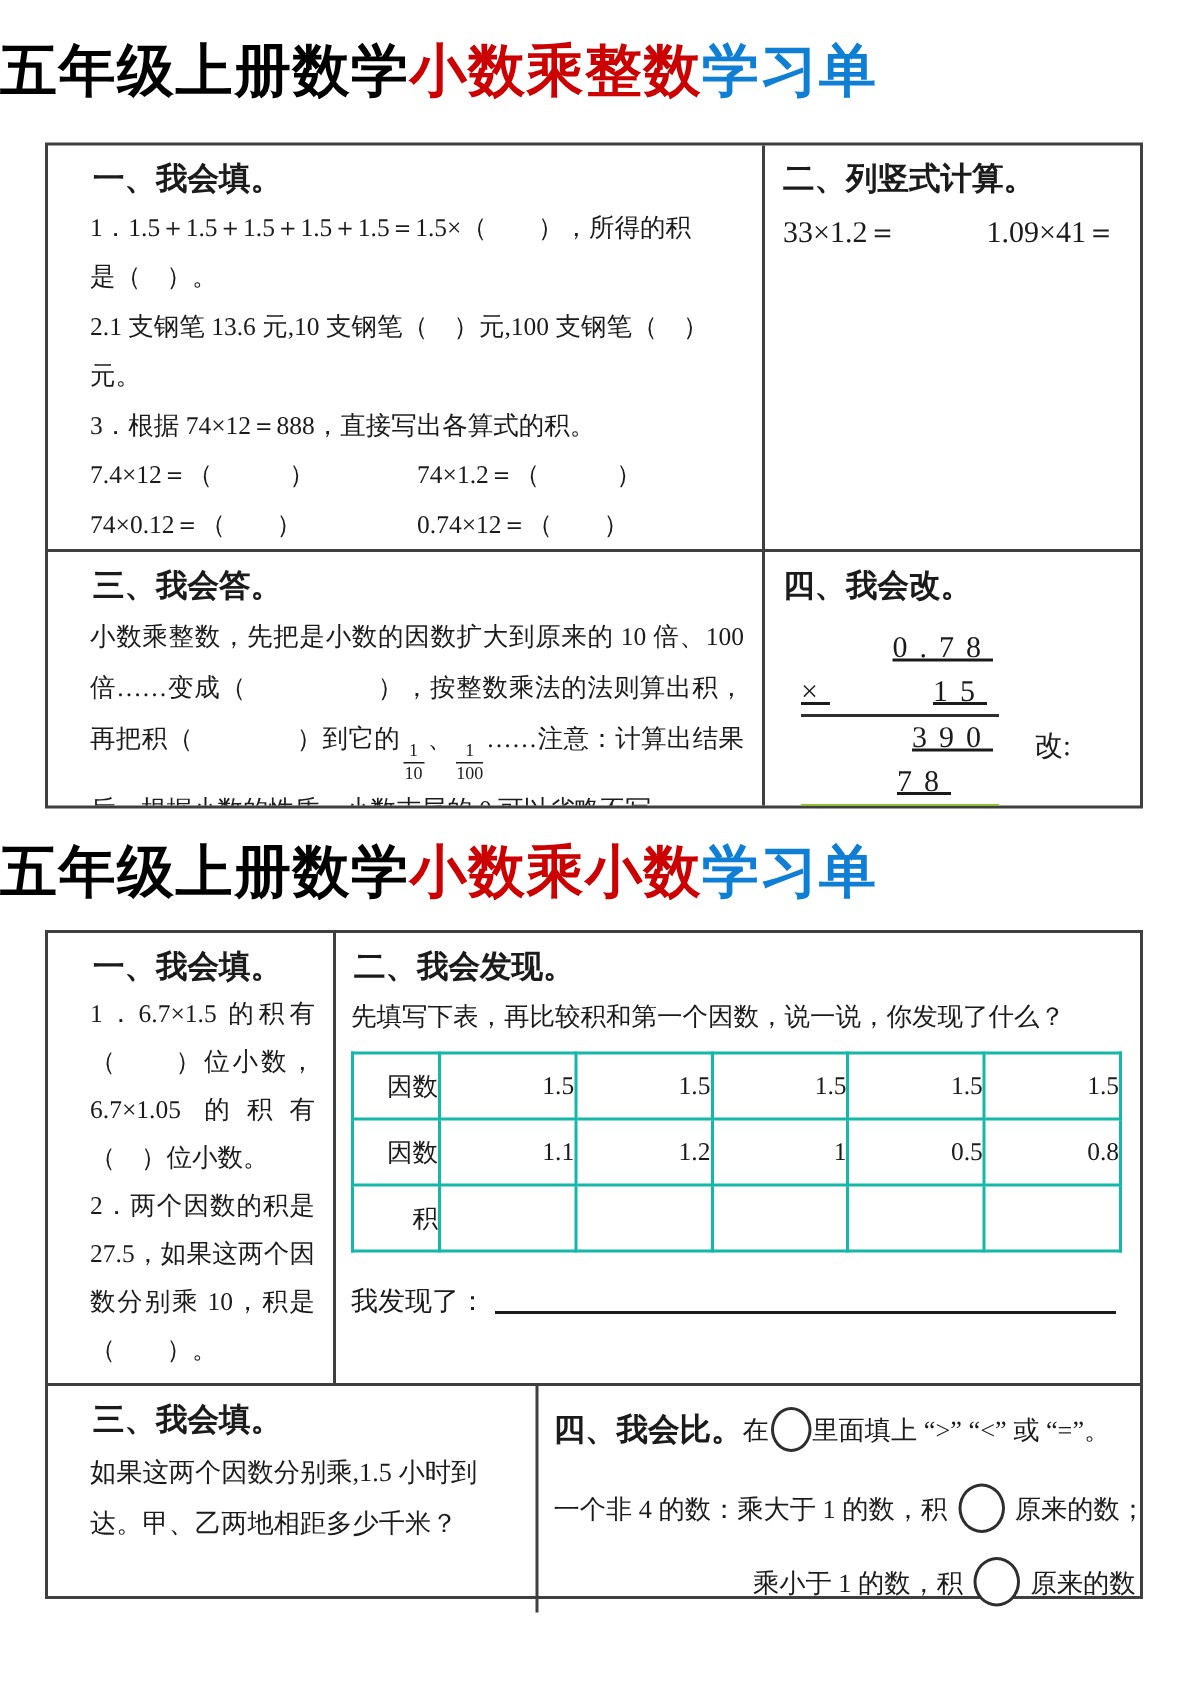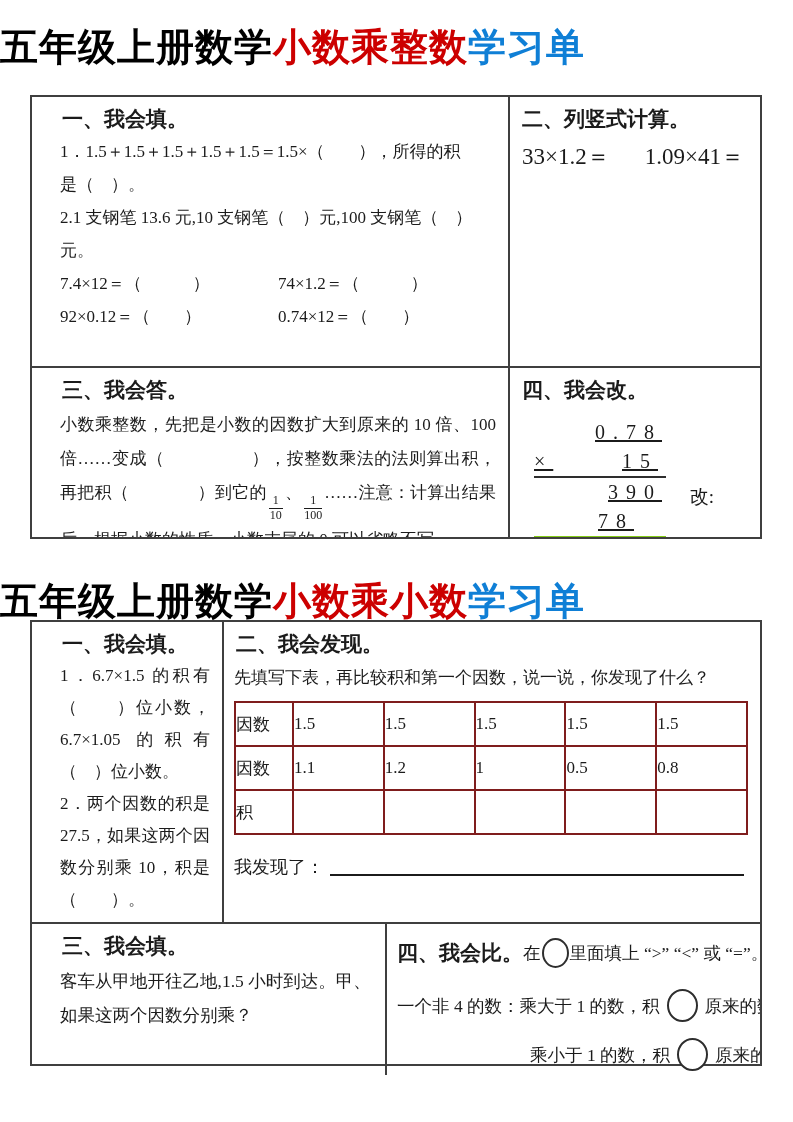--- a/index.html
+++ b/index.html
@@ -12,21 +12,21 @@
   
   .sheet-title {
     position:absolute; left:0; width:100%; 
     font-family:"Liberation Sans","DejaVu Sans",sans-serif;
     font-size:38px; font-weight:900; letter-spacing:1px; white-space:nowrap;
   }
   .t-black { color:#000000; }
   .t-red   { color:#cc0000; }
   .t-blue  { color:#0f7fd6; }
   #title1 { top:22px; }
-  #title2 { top:576px; }
+  #title2 { top:556px; }
 
   
   .wtable { position:absolute; left:30px; width:732px; border:2px solid #3f3f3f; background:#fff; }
   #table1 { top:95px;  height:444px; display:grid; grid-template-columns:478px 1fr; grid-template-rows:271px 1fr; }
   #table2 { top:620px; height:446px; display:flex; flex-direction:column; }
 
   .cell { padding:6px 12px 4px 10px; overflow:hidden; }
   .br { border-right:2px solid #3f3f3f;padding-left:28px; }
   .bb { border-bottom:2px solid #3f3f3f; }
 
@@ -34,21 +34,21 @@
     font-family:"Liberation Sans","DejaVu Sans",sans-serif;
     font-weight:700; font-size:21px; padding:2px 0 2px 2px;
   }
 
   
   .fill-line { font-size:17px; line-height:33px; white-space:nowrap; }
   .eq-row { display:flex; font-size:17px; line-height:33px; white-space:nowrap; }
   .eq-row .eq-left { width:218px; }
 
   
-  .vc-row { display:flex; justify-content:space-between; font-size:23px; padding:6px 4px 0 2px; }
+  .vc-row { display:flex; justify-content:space-between; font-size:20px; padding:6px 4px 0 2px; }
   .vc-row.second { margin-top:95px; }
 
   
   .ans-p { font-size:17px; line-height:34px; text-align:justify; margin-top:2px; }
   .frac { display:inline-flex; flex-direction:column; vertical-align:-6px; text-align:center;
           font-size:12px; line-height:1.15; margin:0 2px; }
   .frac .fnum { border-bottom:1.5px solid #1b1b1b; padding:0 4px; }
 
   
   .vmul { position:relative; width:132px; margin:12px 0 0 14px; font-size:20px;text-decoration:underline; }
@@ -56,30 +56,30 @@
   .vm-mul { display:flex; justify-content:space-between; border-bottom:2px solid #2e2e2e; }
   .vm-mul span:last-child { letter-spacing:8px; padding-right:4px; }
   .vm-p2 { border-bottom:2px solid #84cc16; padding-right:32px; }
   .gai { position:absolute; right:-48px; top:66px; font-size:19px; letter-spacing:0; }
 
   
   .s2-row1 { display:flex; height:300px; }
   .s2-row2 { display:flex; flex:1; border-top:2px solid #3f3f3f; }
   .s2-colA { width:192px; }
   .s2-colB { flex:1; }
-  .s2-colC { width:355px; }
+  .s2-colC { width:327px; }
   .s2-colD { flex:1; }
 
   .s2a-text { font-size:17px; line-height:32px; text-align:justify; }
   .s2a-text + .s2a-text { margin-top:0; }
 
   .prompt { font-size:17px; margin-top:6px; white-space:nowrap; }
 
   table.ftable { border-collapse:collapse; table-layout:fixed; width:100%; margin-top:12px; }
-  table.ftable td { border:2px solid #7f1d1d; height:44px; text-align:left; font-size:17px; }
+  table.ftable td { border:2px solid #14b8a6; height:44px; text-align:right; font-size:17px; }
   table.ftable td.hcol { width:58px; }
 
   .found-row { display:flex; align-items:flex-end; margin-top:20px; font-size:18px; }
   .u-line { flex:1; border-bottom:2px solid #1b1b1b; height:1em; margin:0 4px 3px 6px; }
   .found-row2 { display:flex; align-items:flex-end; margin-top:40px; font-size:16px; padding-right:2px; }
   .found-row2 .u-line { margin-left:0; }
 
   .s2c-text { font-size:17.5px; line-height:34px; margin-top:2px; }
 
   .cmp-head { display:flex; align-items:center; white-space:nowrap; margin-top:8px; }
@@ -101,26 +101,27 @@
   </div>
 
   <div class="wtable" id="table1">
 
     <div class="cell br bb">
       <div class="sec-header">一、我会填。</div>
       <div class="fill-line">1．1.5＋1.5＋1.5＋1.5＋1.5＝1.5×（　　），所得的积</div>
       <div class="fill-line">是（　）。</div>
       <div class="fill-line">2.1 支钢笔 13.6 元,10 支钢笔（　）元,100 支钢笔（　）</div>
       <div class="fill-line">元。</div>
+      <div class="fill-line">3．根据 74×12＝888，直接写出各算式的积。</div>
       <div class="eq-row">
         <span class="eq-left">7.4×12＝（　　　）</span>
         <span>74×1.2＝（　　　）</span>
       </div>
       <div class="eq-row">
-        <span class="eq-left">92×0.12＝（　　）</span>
+        <span class="eq-left">74×0.12＝（　　）</span>
         <span>0.74×12＝（　　）</span>
       </div>
     </div>
 
     <div class="cell bb">
       <div class="sec-header">二、列竖式计算。</div>
       <div class="vc-row">
         <span>33×1.2＝</span>
         <span>1.09×41＝</span>
       </div>
@@ -206,21 +207,21 @@
           <span class="u-line"></span>
           <span>。</span>
         </div>
       </div>
     </div>
 
     <div class="s2-row2">
 
       <div class="cell br s2-colC">
         <div class="sec-header">三、我会填。</div>
-        <div class="s2c-text">客车从甲地开往乙地,1.5 小时到达。甲、如果这两个因数分别乘？</div>
+        <div class="s2c-text">如果这两个因数分别乘,1.5 小时到达。甲、乙两地相距多少千米？</div>
       </div>
 
       <div class="cell s2-colD">
         <div class="cmp-head">
           <span class="sec-header">四、我会比。</span>
           <span class="cmp-instr">
             <span>在</span>
             <span class="circle c-sm"></span>
             <span>里面填上 “&gt;” “&lt;” 或 “=”。</span>
           </span>

